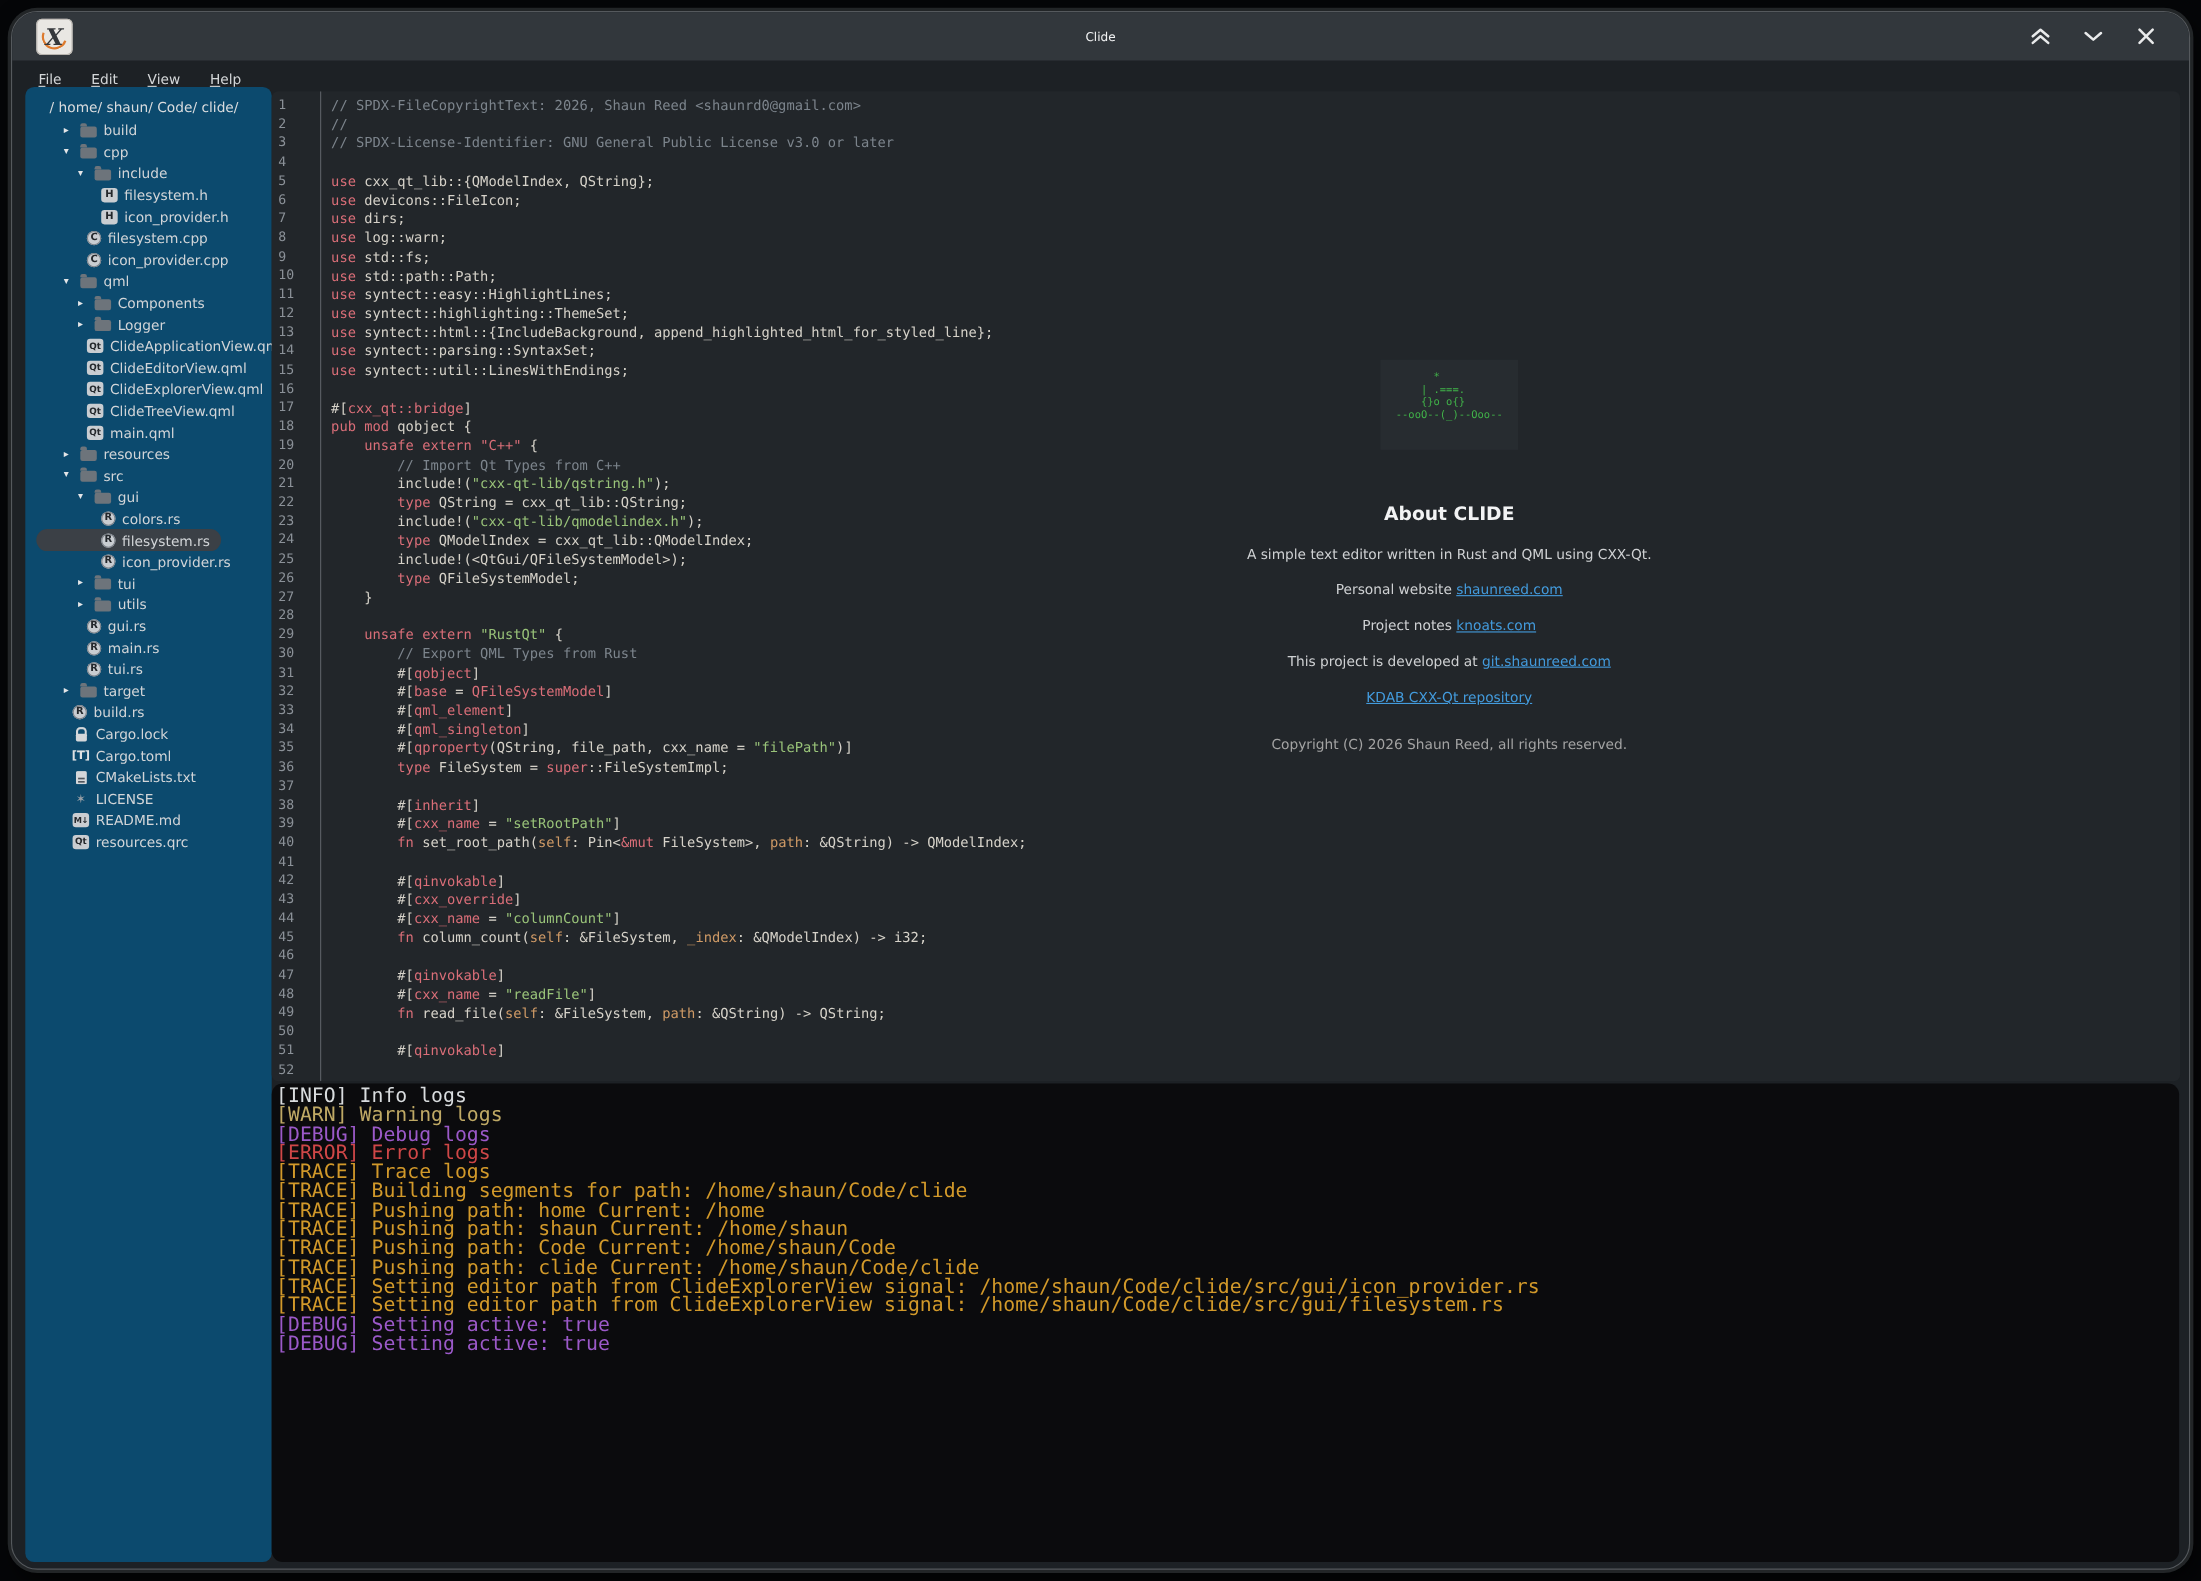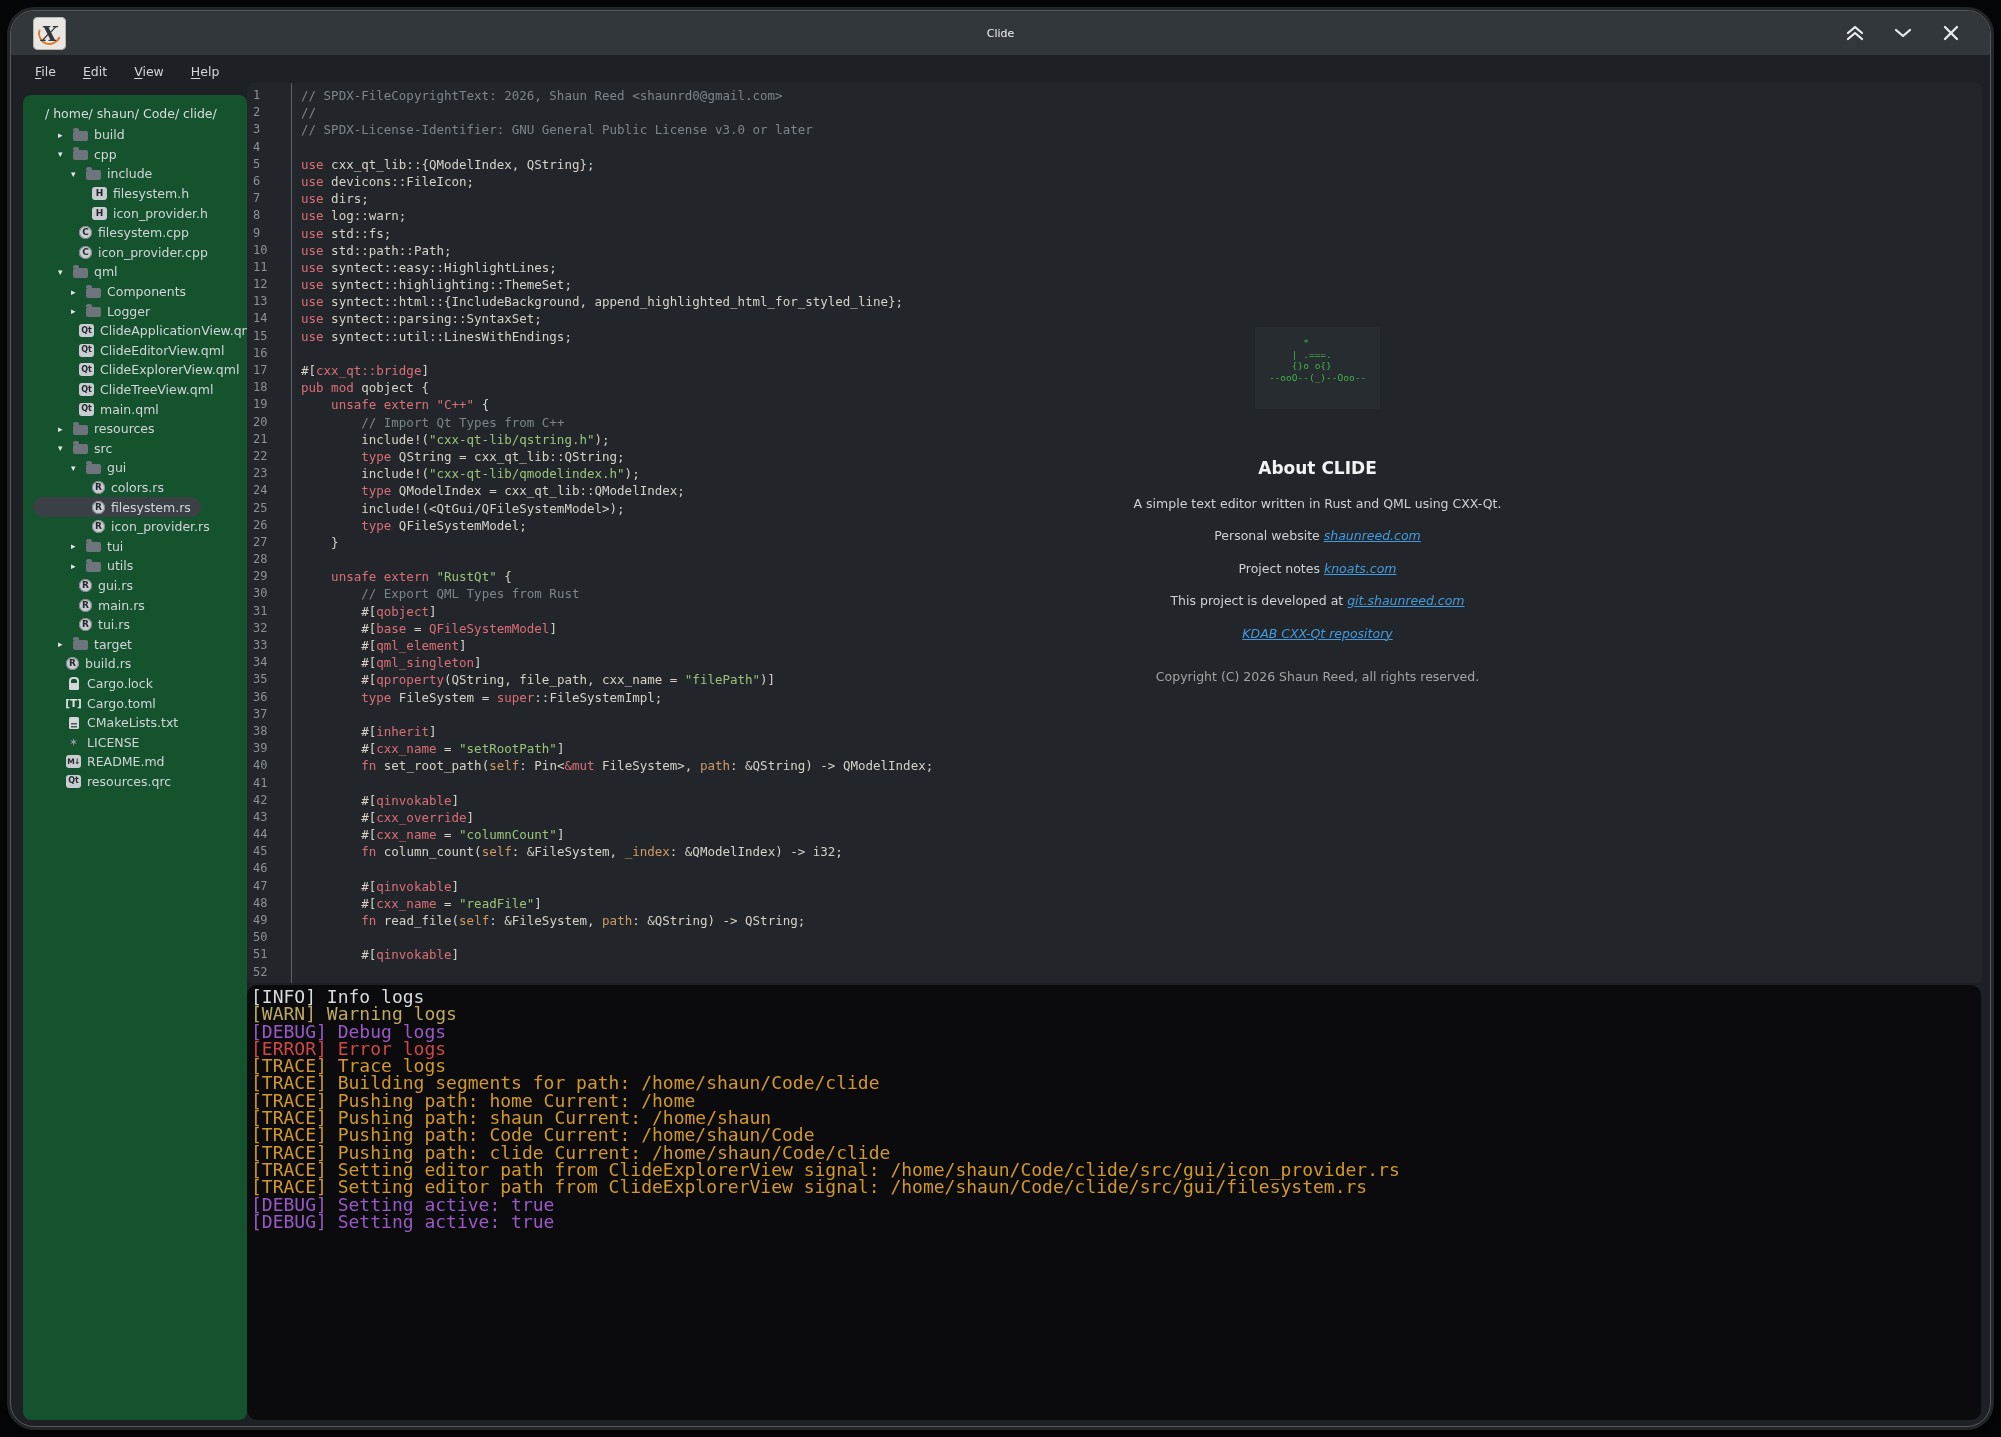--- a/index.html
+++ b/index.html
@@ -17,21 +17,21 @@
     border-bottom-color:#dd7a2e;border-left-color:#dd7a2e;border-radius:50%;transform:rotate(-25deg);}
   .win-title{position:absolute;left:0;right:0;text-align:center;color:#f0f1f2;font-size:11px;}
   .win-controls{margin-left:auto;display:flex;gap:14px;z-index:2;}
   .win-btn{width:34px;height:30px;display:flex;align-items:center;justify-content:center;cursor:default;}
   .win-btn svg{stroke:#e9eaeb;stroke-width:2.3;fill:none;stroke-linecap:round;stroke-linejoin:round;}
   
   .menubar{position:absolute;left:0;top:44px;right:0;height:32px;display:flex;align-items:center;
     gap:27px;padding:0 24px;color:#d4d7d9;font-size:12.5px;}
   .menu-item u{text-decoration-thickness:1px;text-underline-offset:2px;}
   
-  .sidebar{position:absolute;left:12px;top:84px;width:224px;bottom:6px;background:#14532d;
+  .sidebar{position:absolute;left:12px;top:68px;width:224px;bottom:6px;background:#0c4a6e;
     border-radius:8px;padding:8px 6px 0 10px;box-sizing:border-box;}
   .root-path{padding:3px 0 4px 12px;font-size:12.5px;color:#dadcde;white-space:nowrap;}
   .tree-row{height:19.6px;display:flex;align-items:center;border-radius:10px;font-size:12.5px;
     color:#d2d5d8;white-space:nowrap;box-sizing:border-box;width:168px;}
   .tree-row.sel{background:#3b4046;}
   .chev{width:15px;flex:none;font-size:9px;color:#e4e6e8;text-align:left;}
   .chev-sp{width:8px;flex:none;}
   .fic{width:15px;height:13px;margin-right:6px;flex:none;display:inline-flex;align-items:center;
     justify-content:center;font-weight:bold;font-size:9px;color:#24282c;background:#c9cdd1;border-radius:3px;line-height:1;}
   .fic-folder{position:relative;background:#6d747b;border-radius:2px;width:15px;height:10px;margin-top:2px;}
@@ -56,21 +56,21 @@
   .code-col{padding:4px 0 0 9px;overflow:hidden;}
   .cl{height:17.2px;line-height:17.2px;font-size:12.5px;white-space:pre;}
   .t-pl{color:#d6d2c9;} .t-kw{color:#da6e78;} .t-str{color:#99c379;}
   .t-com{color:#7c848c;} .t-par{color:#cf9a66;}
   
   .about{position:absolute;left:650px;right:16px;top:316px;text-align:center;color:#cfd1d3;font-size:12.5px;}
   .ascii-box{display:inline-block;background:#272c30;padding:10px 14px 26px 14px;text-align:left;}
   .ascii-box pre{margin:0;font-family:"DejaVu Sans Mono",monospace;font-size:9.5px;line-height:11.5px;color:#41b449;}
   .about-heading{margin-top:49px;font-size:17px;font-weight:bold;color:#f2f3f4;}
   .about-line{margin-top:17.5px;}
-  .about-link{color:#439bdd;text-decoration:underline;cursor:pointer;font-style:italic;}
+  .about-link{color:#439bdd;text-decoration:underline;cursor:pointer;}
   .about-copy{margin-top:28px;color:#a3a3a3;}
   
   .logpanel{position:absolute;left:236px;right:9px;top:974px;bottom:6px;background:#0b0b0d;
     border-radius:10px;padding:3px 0 0 4px;font-family:"DejaVu Sans Mono",monospace;overflow:hidden;}
   .log{height:17.3px;line-height:17.3px;font-size:18px;white-space:pre;}
   .log-info{color:#d9dcde;} .log-warn{color:#bfa965;} .log-debug{color:#9b59c8;}
   .log-error{color:#cf4747;} .log-trace{color:#d2992a;}
 </style>
 </head>
 <body>

